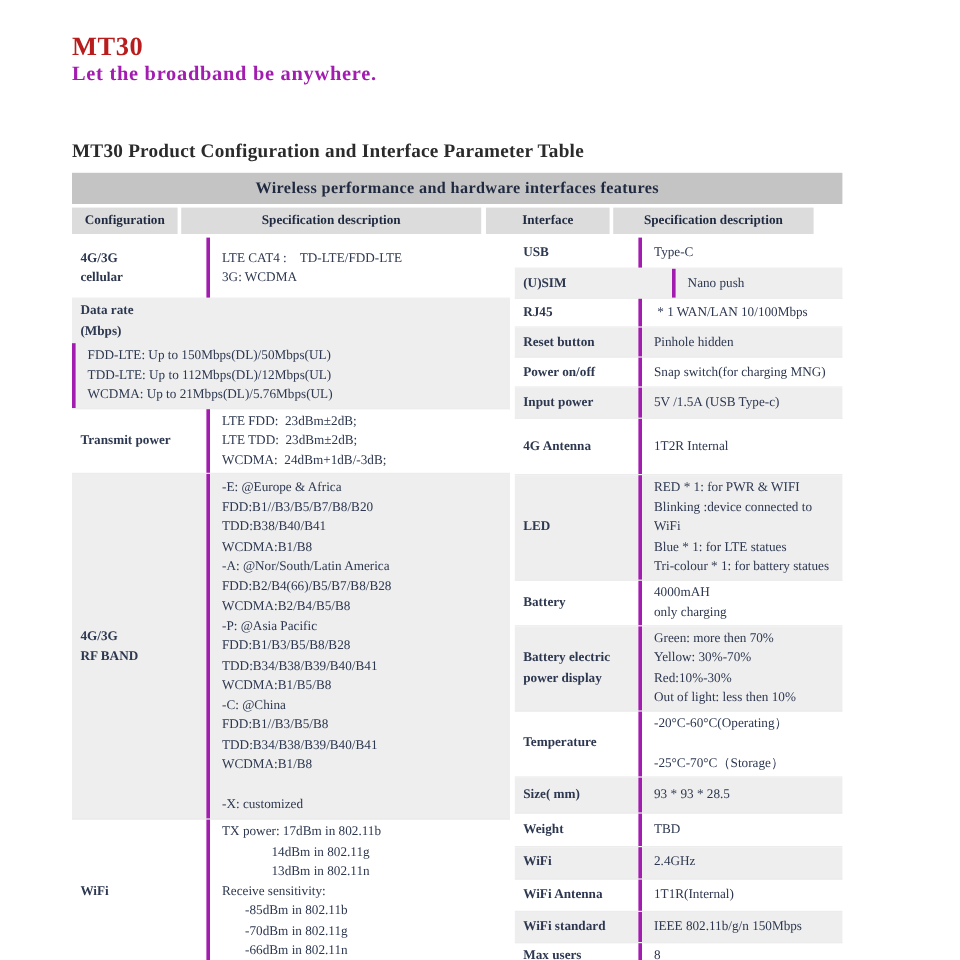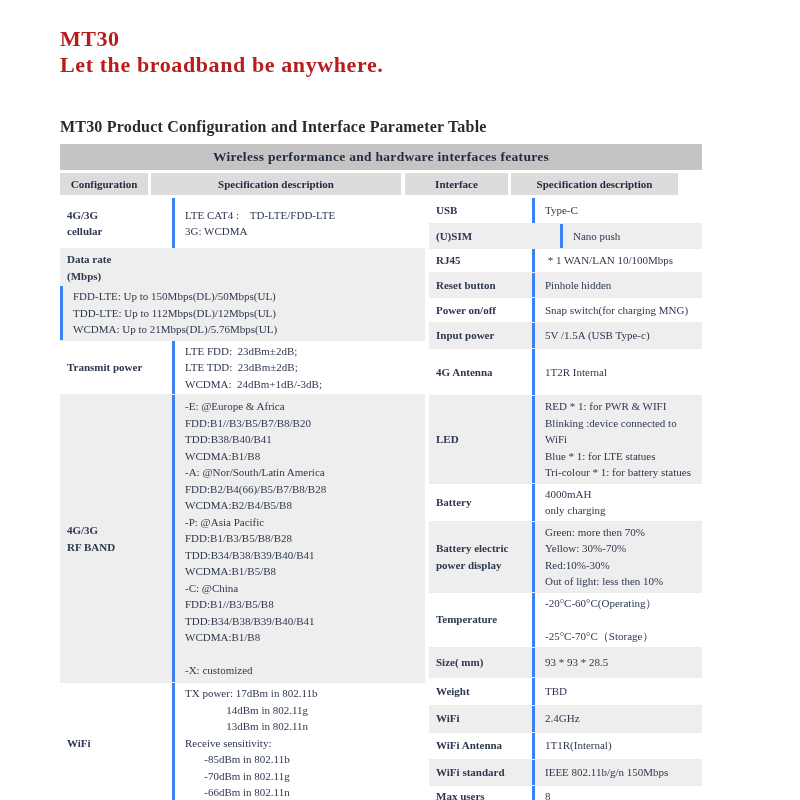--- a/index.html
+++ b/index.html
@@ -9,41 +9,41 @@
     --stripe-bg:#eeeeee;
     --table-text:#2d3850;
   }
   *{margin:0;padding:0;box-sizing:border-box;}
   html,body{width:800px;height:800px;background:#ffffff;overflow:hidden;}
   body{font-family:"Liberation Serif", serif;color:#262626;}
   .page{width:800px;height:800px;padding:10px 0 0 60px;margin-top:16px;}
   .content{width:642px;}
 
   .brand{color:var(--brand-red);font-size:22px;font-weight:bold;height:24px;margin-bottom:2px;letter-spacing:0.5px;}
-  .tagline{font-size:22px;font-weight:bold;color:#b91c1c;height:30px;margin-bottom:36px;letter-spacing:0.6px;}
+  .tagline{font-size:17px;font-weight:bold;color:#a21caf;height:30px;margin-bottom:36px;letter-spacing:0.6px;}
   .table-title{font-size:16px;font-weight:bold;color:#2b2b2b;height:20px;margin-bottom:6px;letter-spacing:0.2px;}
 
   .band{background:var(--band-bg);height:26px;display:flex;align-items:center;justify-content:center;
         font-size:13.5px;font-weight:bold;color:#1f2940;margin-bottom:3px;letter-spacing:0.3px;}
   .colhead{display:flex;height:22px;margin-bottom:3px;}
   .colhead .hcell{background:var(--column-header-bg);display:flex;align-items:center;justify-content:center;
         font-size:11px;font-weight:bold;color:#1f2940;}
   .hc1{width:88px;margin-right:3px;}
   .hc2{width:250px;margin-right:4px;}
   .hc3{width:103px;margin-right:3px;}
   .hc4{width:167px;}
 
   .tables{display:flex;align-items:flex-start;}
   .lt{width:365px;margin-right:4px;}
   .rt{width:273px;}
   .trow{display:flex;}
   .cell{font-size:11px;color:var(--table-text);display:flex;flex-direction:column;justify-content:center;
         white-space:pre-wrap;line-height:1.5;}
   .label{font-weight:bold;padding:2px 2px 2px 7px;}
-  .value{padding:2px 2px 2px 10px;border-left:3px solid #3b82f6;}
+  .value{padding:2px 2px 2px 10px;border-left:3px solid #a21caf;}
 
   .lt .label{width:112px;}
   .lt .value{width:253px;}
   .rt .label{width:103px;}
   .rt .value{width:170px;}
 
   .lt .trow:nth-of-type(even){background:var(--stripe-bg);}
   .rt .trow:nth-of-type(even){background:var(--stripe-bg);}
   .trow{border-bottom:1px solid #ececec;}
 

